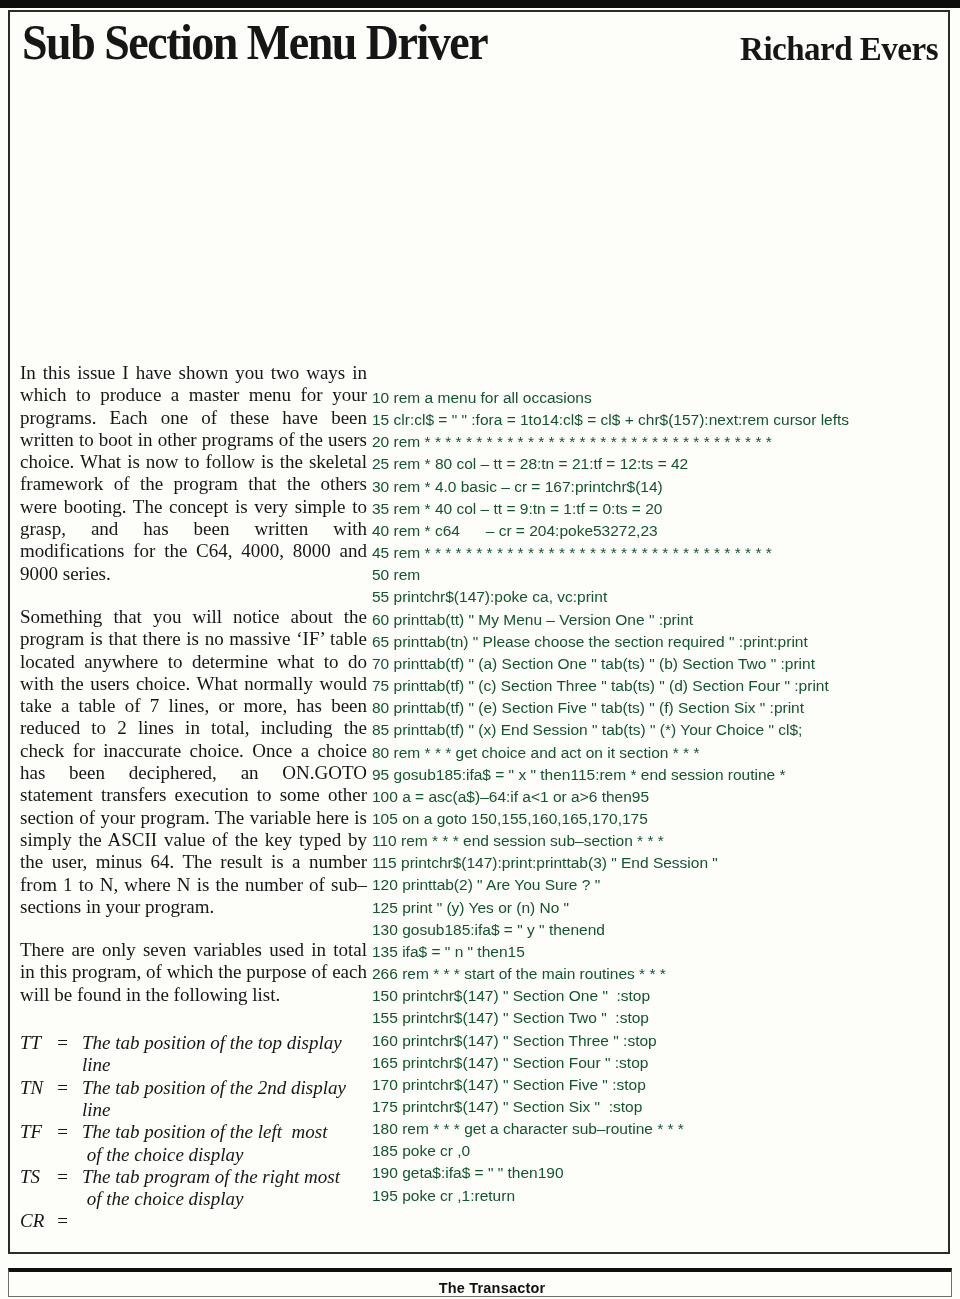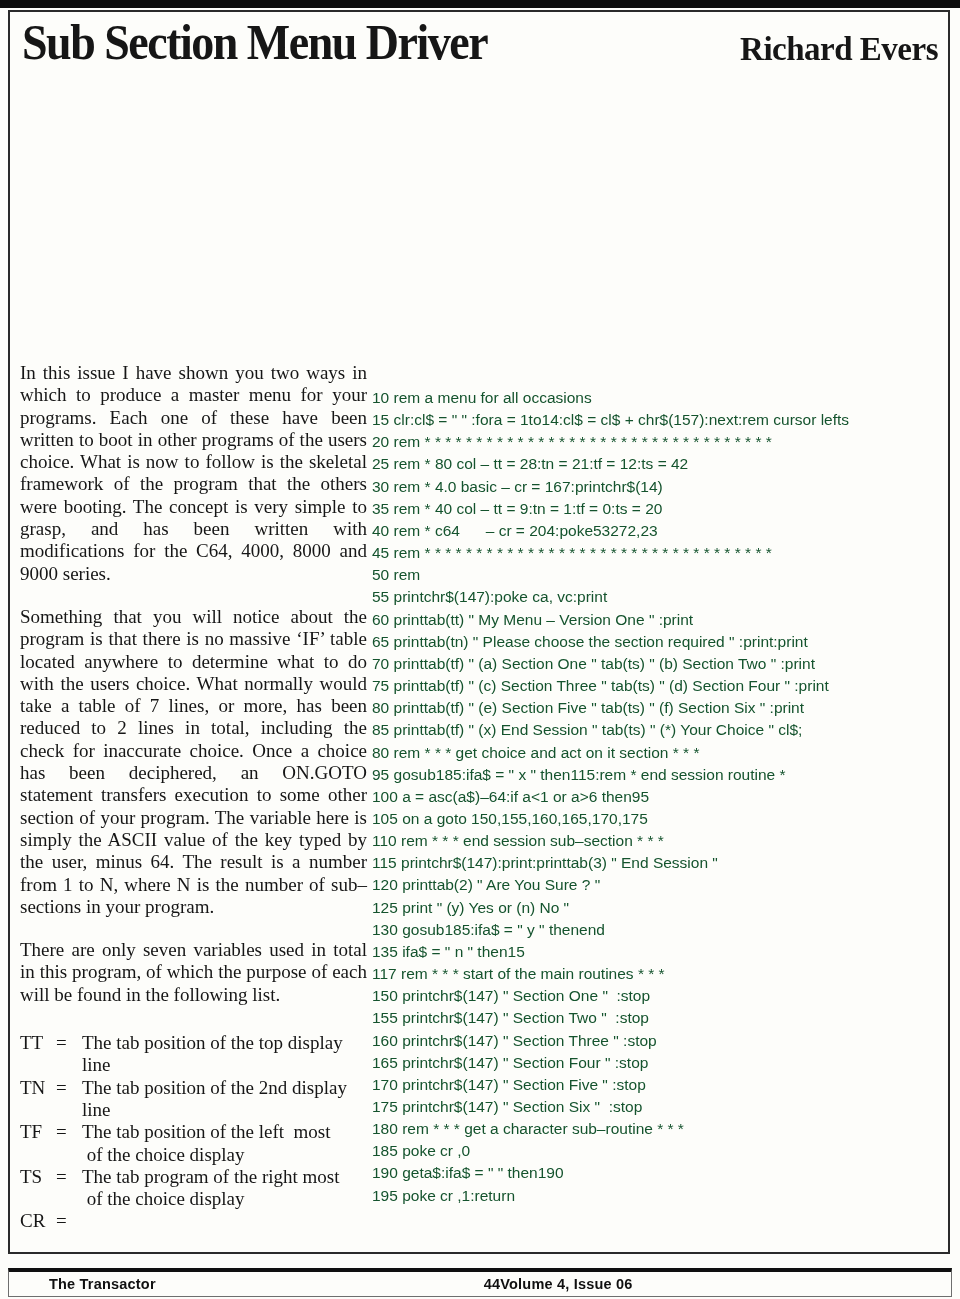--- a/index.html
+++ b/index.html
@@ -59,20 +59,21 @@
     font-size: 19px;
     line-height: 22.3px;
     text-align: justify;
   }
   .article-col p {
     margin: 0 0 21px 0;
   }
   .var-list {
     margin-top: 26px;
     text-align: left;
+    font-style: italic;
   }
   .var-row {
     display: flex;
     align-items: flex-start;
   }
   .var-name {
     flex: 0 0 36px;
   }
   .var-eq {
     flex: 0 0 26px;
@@ -97,26 +98,27 @@
   }
   .footer-bar {
     position: absolute;
     left: 8px; top: 1268px;
     width: 944px; height: 29px;
     box-sizing: border-box;
     border: 1px solid #6e6e6e;
     border-top: 4px solid #0f0f0f;
     display: flex;
     align-items: center;
-    padding: 0 16px 0 40px;
+    padding: 8px 16px 0 40px;
     font-family: "Liberation Sans", sans-serif;
     font-weight: 700;
     font-size: 14.5px;
     letter-spacing: 0.2px;
     color: #101010;
+    flex-direction: column;
   }
   .footer-left  { flex: 1; text-align: left; }
   .footer-center{ flex: 0; text-align: left; }
   .footer-right { flex: 1; text-align: left; }
 </style>
 </head>
 <body>
 
 <div class="page">
 
@@ -185,21 +187,21 @@
       <div class="code-line">80 rem * * * get choice and act on it section * * *</div>
       <div class="code-line">95 gosub185:ifa$ = " x " then115:rem * end session routine *</div>
       <div class="code-line">100 a = asc(a$)–64:if a&lt;1 or a&gt;6 then95</div>
       <div class="code-line">105 on a goto 150,155,160,165,170,175</div>
       <div class="code-line">110 rem * * * end session sub–section * * *</div>
       <div class="code-line">115 printchr$(147):print:printtab(3) " End Session "</div>
       <div class="code-line">120 printtab(2) " Are You Sure ? "</div>
       <div class="code-line">125 print " (y) Yes or (n) No "</div>
       <div class="code-line">130 gosub185:ifa$ = " y " thenend</div>
       <div class="code-line">135 ifa$ = " n " then15</div>
-      <div class="code-line">117 rem * * * start of the main routines * * *</div>
+      <div class="code-line">266 rem * * * start of the main routines * * *</div>
       <div class="code-line">150 printchr$(147) " Section One "  :stop</div>
       <div class="code-line">155 printchr$(147) " Section Two "  :stop</div>
       <div class="code-line">160 printchr$(147) " Section Three " :stop</div>
       <div class="code-line">165 printchr$(147) " Section Four " :stop</div>
       <div class="code-line">170 printchr$(147) " Section Five " :stop</div>
       <div class="code-line">175 printchr$(147) " Section Six "  :stop</div>
       <div class="code-line">180 rem * * * get a character sub–routine * * *</div>
       <div class="code-line">185 poke cr ,0</div>
       <div class="code-line">190 geta$:ifa$ = " " then190</div>
       <div class="code-line">195 poke cr ,1:return</div>

